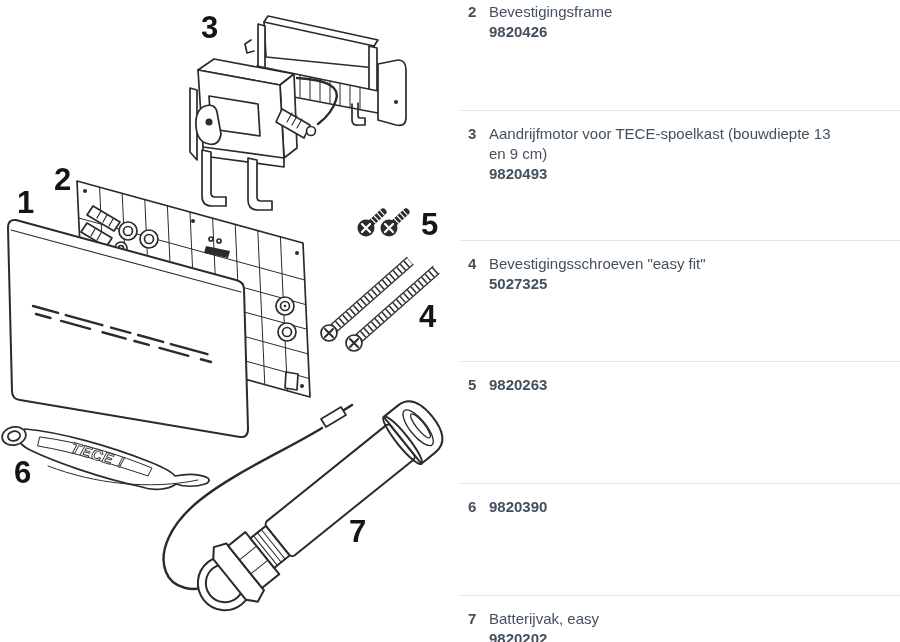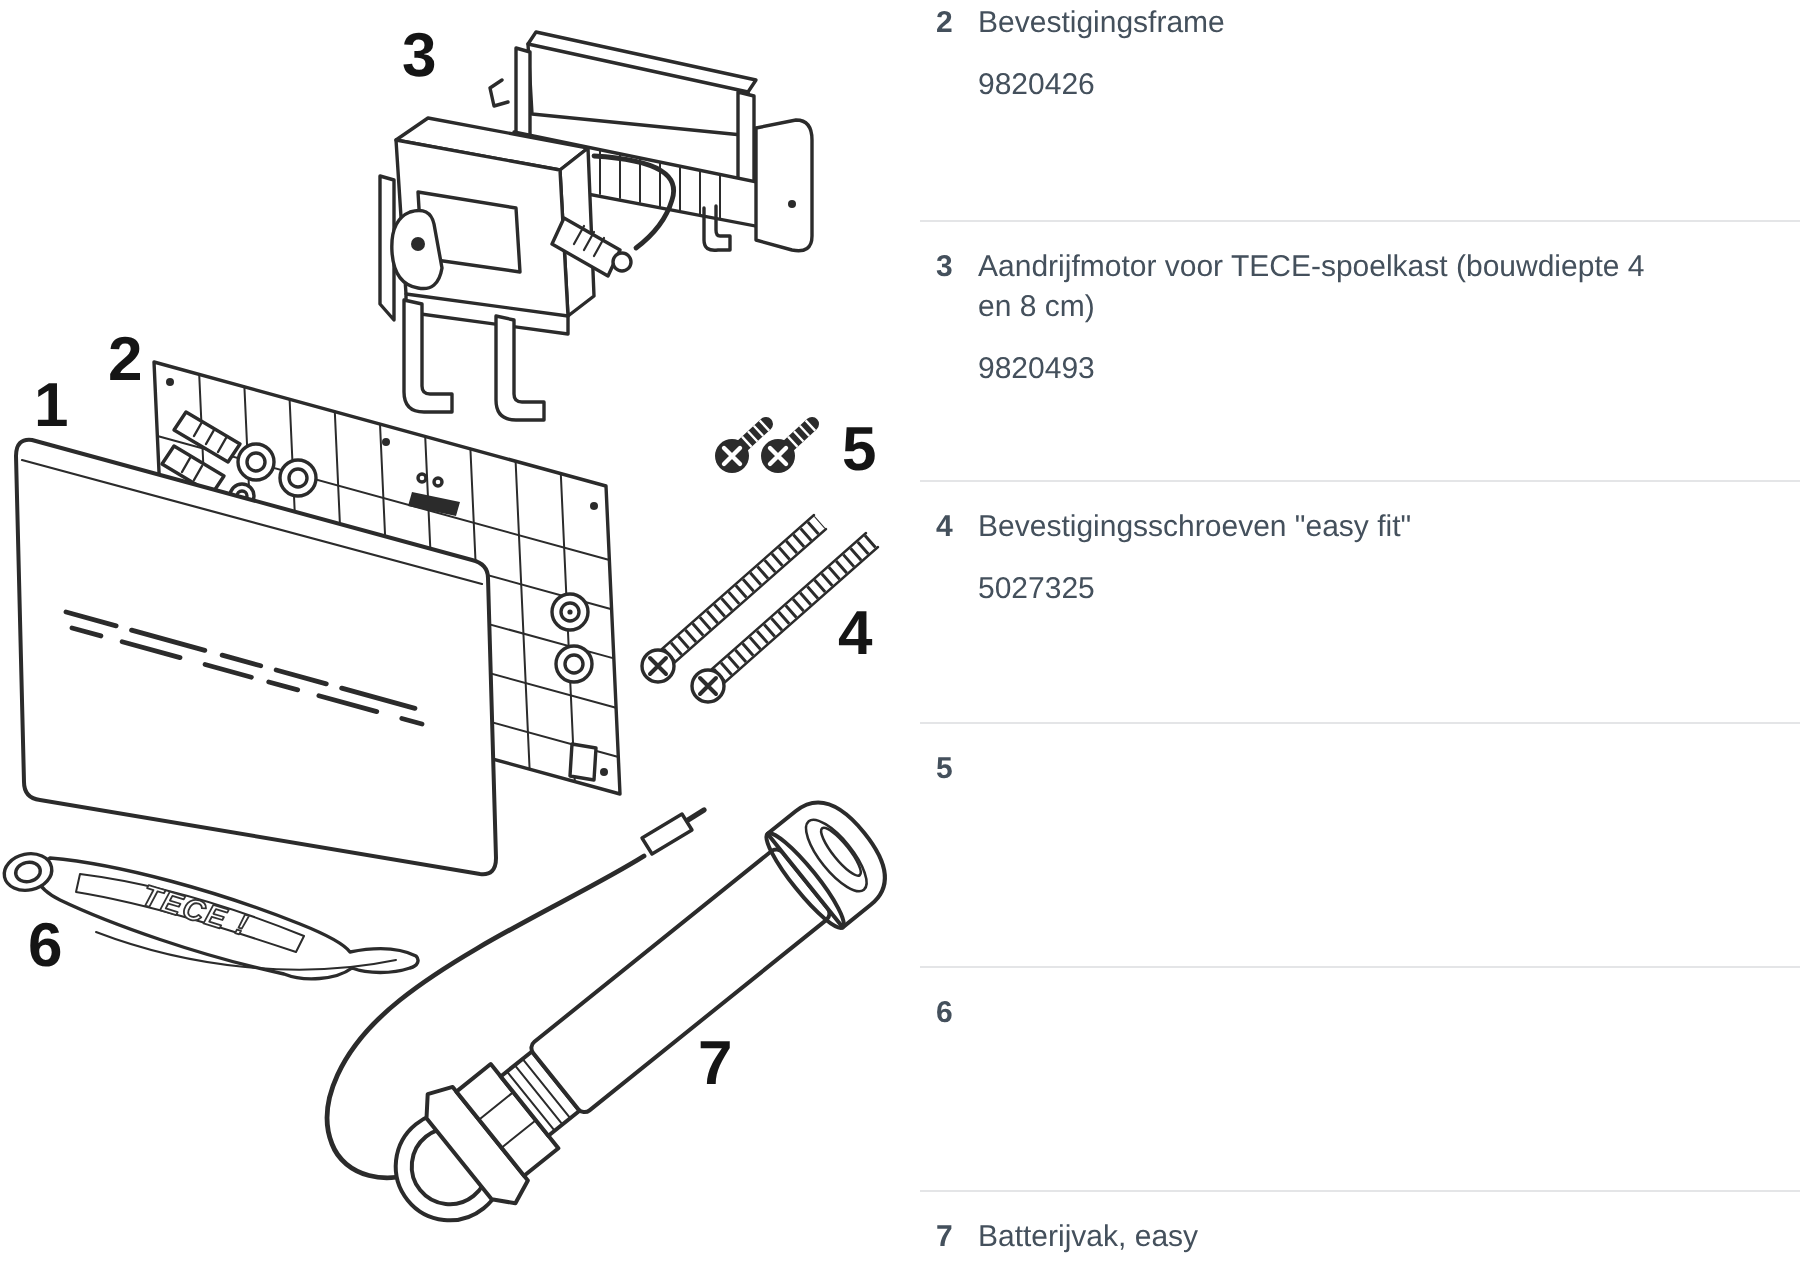--- a/index.html
+++ b/index.html
@@ -10,21 +10,21 @@
   .row{display:flex;gap:8px;padding:13px 24px 0 8px;border-bottom:1px solid #e4e5e7;box-sizing:border-box;color:#44505c;}
   .row.h0{height:111px;padding-top:2px;}
   .row.h1{height:130px;}
   .row.h2{height:121px;}
   .row.h3{height:122px;}
   .row.h4{height:112px;}
   .row.h5{height:100px;border-bottom:none;}
   .num{flex:none;width:13px;font-size:15px;line-height:20px;font-weight:600;}
   .itxt{min-width:0;}
   .name{max-width:352px;font-size:15px;line-height:20px;font-weight:400;}
-  .article{font-size:15px;line-height:20px;font-weight:400;margin-top:11px;}
+  .article{font-size:15px;line-height:20px;font-weight:700;}
   .plabel{font-family:"Liberation Sans",sans-serif;font-size:31px;font-weight:bold;fill:#151515;}
   .keytxt{font-family:"Liberation Sans",sans-serif;font-size:15px;font-weight:bold;font-style:italic;fill:#fff;stroke:#333;stroke-width:0.9;letter-spacing:1px;}
 </style>
 </head>
 <body>
 
 <div class="page">
 
   <div class="diagram">
     <svg width="460" height="642" viewBox="0 0 460 642" xmlns="http://www.w3.org/2000/svg">
@@ -176,42 +176,44 @@
       <div class="num">2</div>
       <div class="itxt">
         <div class="name">Bevestigingsframe</div>
         <div class="article">9820426</div>
       </div>
     </div>
 
     <div class="row h1">
       <div class="num">3</div>
       <div class="itxt">
-        <div class="name">Aandrijfmotor voor TECE-spoelkast (bouwdiepte 4 en 8 cm)</div>
+        <div class="name">Aandrijfmotor voor TECE-spoelkast (bouwdiepte 13 en 9 cm)</div>
         <div class="article">9820493</div>
       </div>
     </div>
 
     <div class="row h2">
       <div class="num">4</div>
       <div class="itxt">
         <div class="name">Bevestigingsschroeven "easy fit"</div>
         <div class="article">5027325</div>
       </div>
     </div>
 
     <div class="row h3">
       <div class="num">5</div>
       <div class="itxt">
+        <div class="article">9820263</div>
       </div>
     </div>
 
     <div class="row h4">
       <div class="num">6</div>
       <div class="itxt">
+        <div class="article">9820390</div>
       </div>
     </div>
 
     <div class="row h5">
       <div class="num">7</div>
       <div class="itxt">
         <div class="name">Batterijvak, easy</div>
         <div class="article">9820202</div>
       </div>
     </div>

